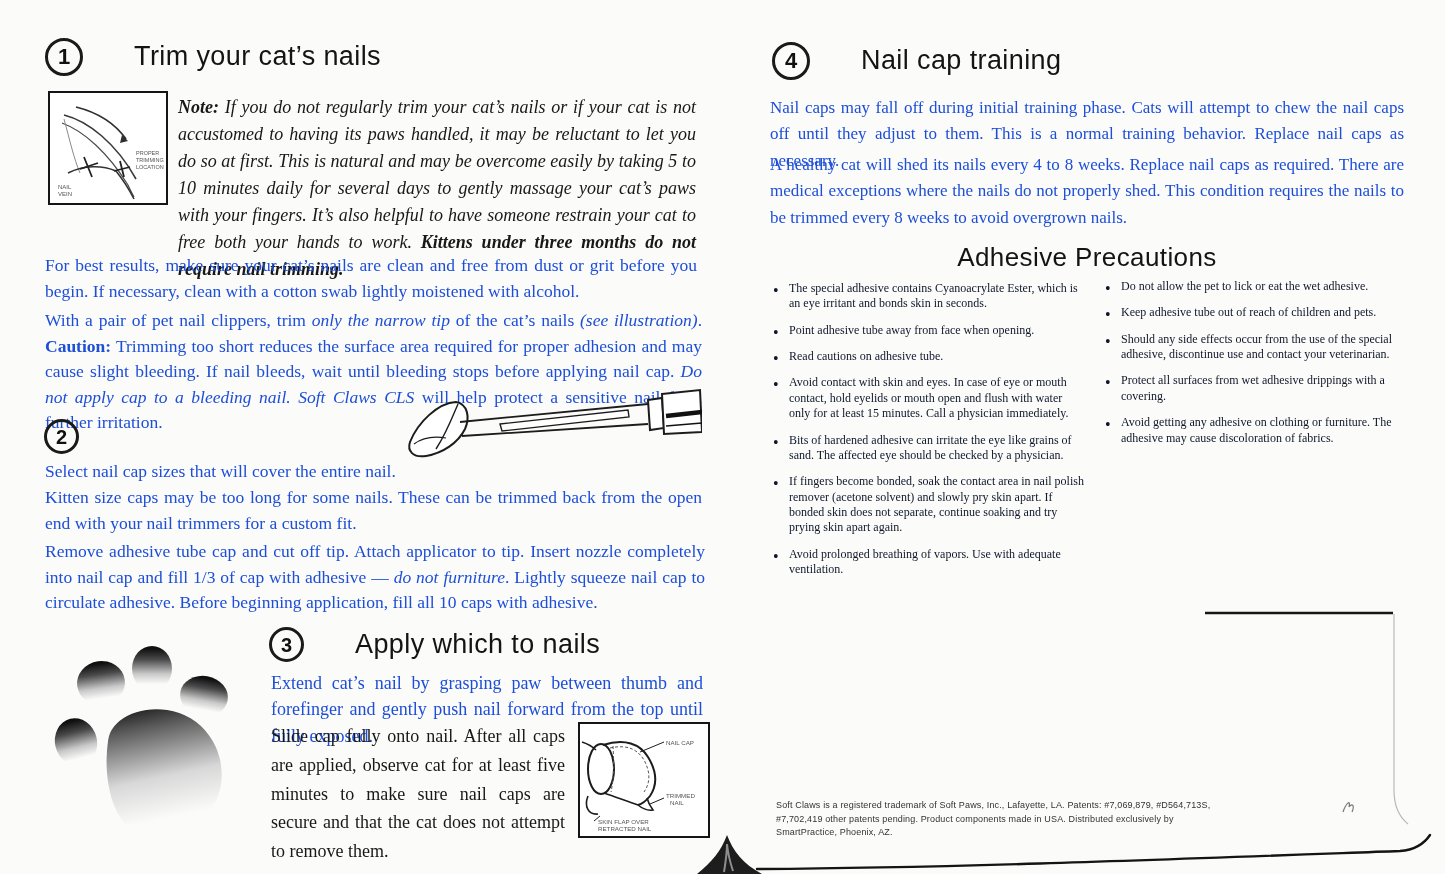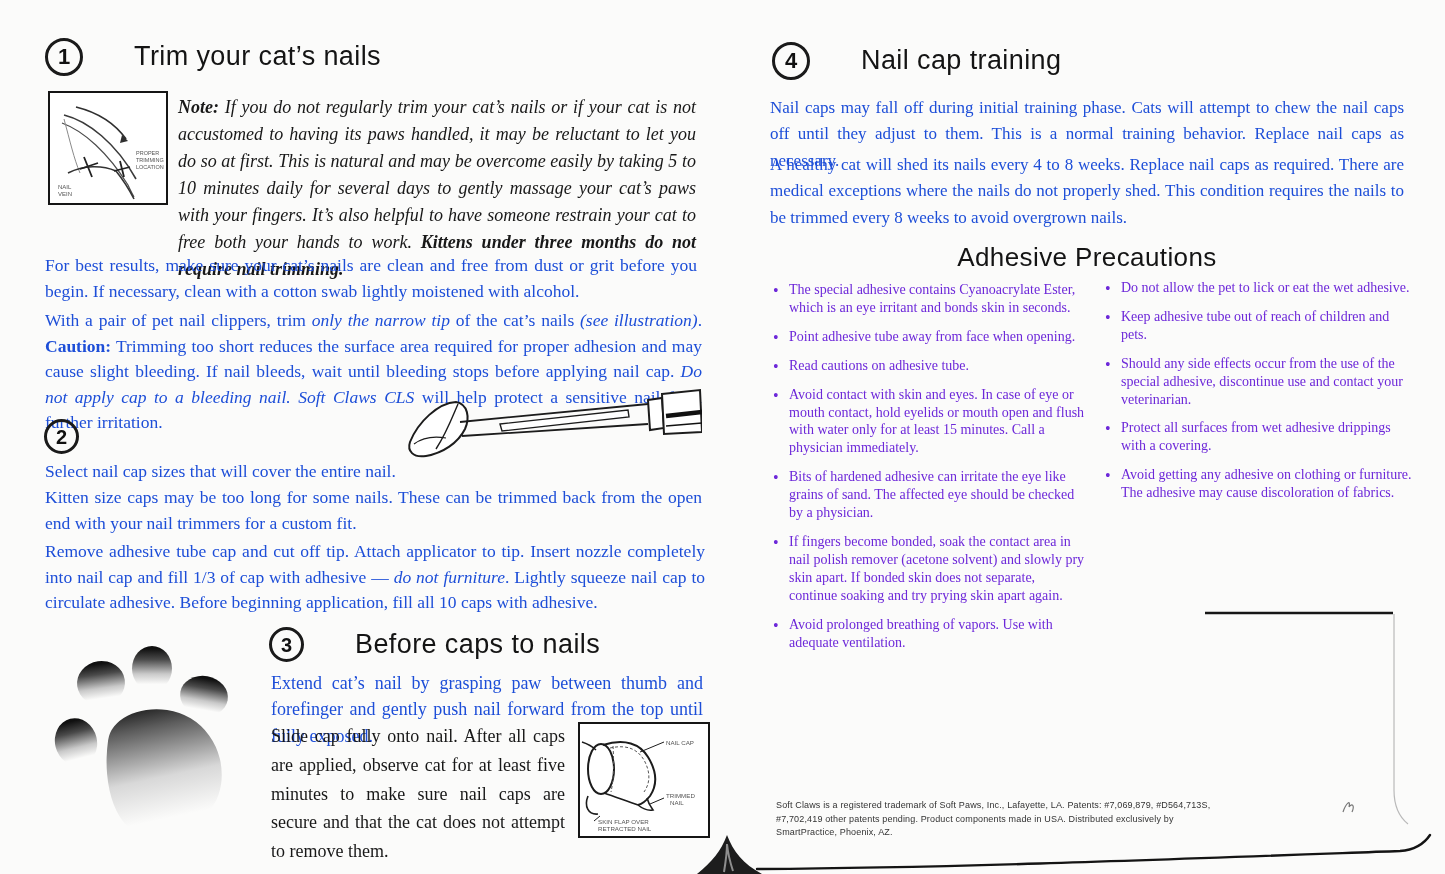--- a/index.html
+++ b/index.html
@@ -27,21 +27,21 @@
   b.strong { font-weight:bold; font-style:normal; }
 
   
   .illo-frame { border:2.5px solid #151515; background:#fff; }
 
   
   .prec-title { font:26px/1.1 "Liberation Sans", sans-serif; letter-spacing:.4px; text-align:center; color:#141414; }
   .prec-list { list-style:none; }
   .prec-list li {
     position:relative; padding-left:17px; margin-bottom:11px;
-    font-size:14px; line-height:1.28; color:#6d28d9; text-align:left;
+    font-size:12px; line-height:1.28; color:#0f172a; text-align:left;
   }
   .prec-list li::before { content:"•"; position:absolute; left:1px; top:0; font-size:16px; }
 
   .legal { font:9px/1.5 "Liberation Sans", sans-serif; color:#333; letter-spacing:.15px; }
 
   
   .paw { pointer-events:none; }
   .toe { position:absolute; border-radius:50%;
          background:linear-gradient(to bottom, #101010 6%, #4a4a4a 30%, #c9c9c9 62%, rgba(255,255,255,0) 85%); }
   .toe.t1 { left:3px;  top:80px; width:42px; height:48px; transform:rotate(-14deg); }
@@ -123,21 +123,21 @@
   <div class="abs paw" style="left:52px; top:638px; width:200px; height:220px;">
     <div class="toe t1"></div>
     <div class="toe t2"></div>
     <div class="toe t3"></div>
     <div class="toe t4"></div>
     <div class="pad"></div>
   </div>
 
   <div class="abs sec-head" style="left:269px; top:627px;">
     <div class="num-circle sm">3</div>
-    <div class="sec-title">Before caps to nails</div>
+    <div class="sec-title">Apply which to nails</div>
   </div>
 
   <div class="abs body-txt" style="left:271px; top:670px; width:432px; font-size:18px;">Extend cat’s nail by grasping paw between thumb and forefinger and gently push nail forward from the top until fully exposed.</div>
 
   <div class="abs" style="left:271px; top:722px; width:440px; display:flex; gap:13px;">
     <div class="big-txt" style="width:294px;">Slide cap fully onto nail. After all caps are applied, observe cat for at least five minutes to make sure nail caps are secure and that the cat does not attempt to remove them.</div>
     <div class="illo-frame" style="width:132px; height:116px; flex:0 0 132px;">
       <svg width="127" height="111" viewBox="0 0 127 111">
         <ellipse cx="21" cy="45" rx="13" ry="25" fill="#fff" stroke="#1c1c1c" stroke-width="2"></ellipse>
         <path d="M23,21 C45,14 60,20 68,33 C76,46 78,60 70,72 C66,77 62,80 58,81" fill="none" stroke="#1c1c1c" stroke-width="2"></path>

